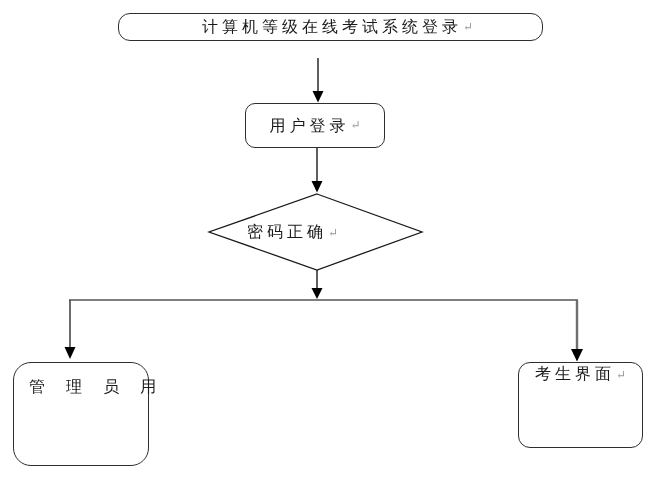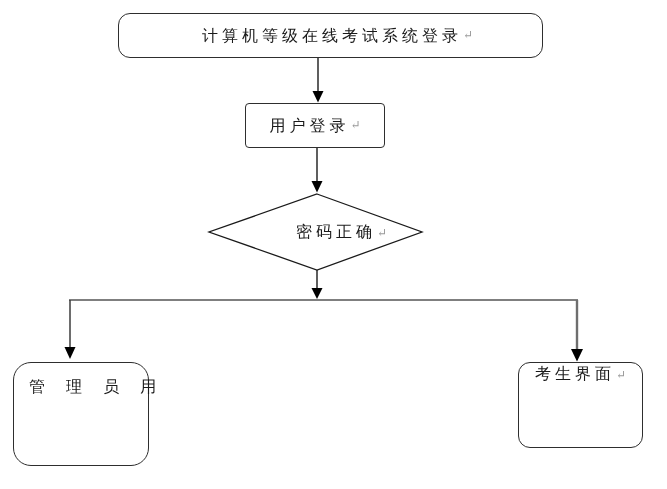--- a/index.html
+++ b/index.html
@@ -26,33 +26,33 @@
     box-sizing: border-box;
     font-size: 16px;
     letter-spacing: 4px;
     line-height: 1.25;
   }
   .node.centered {
     display: flex;
     align-items: center;
     justify-content: center;
   }
-  .node-start    { left: 118px; top: 13px;  width: 425px; height: 45px;  border-radius: 12px; padding-left: 14px; }
-  .node-login    { left: 245px; top: 103px; width: 140px; height: 45px;  border-radius: 4px; }
+  .node-start    { left: 118px; top: 13px;  width: 425px; height: 28px;  border-radius: 12px; padding-left: 14px; }
+  .node-login    { left: 245px; top: 103px; width: 140px; height: 45px;  border-radius: 10px; }
   .node-admin    { left: 13px;  top: 362px; width: 136px; height: 104px; border-radius: 18px;
                    padding: 10px 10px 0 15px; }
   .node-admin .line { line-height: 27px; white-space: nowrap; }
   .node-admin .line-justified { word-spacing: 8px; }
   .node-examinee { left: 518px; top: 362px; width: 125px; height: 86px;  border-radius: 12px;
                    padding-top: 1px; text-align: center; }
   .diamond-label {
     position: absolute;
     z-index: 2;
     left: 247px; top: 222px; width: 140px;
-    text-align: right;
+    text-align: left;
     font-size: 16px;
     letter-spacing: 4px;
     line-height: 20px;
     background: transparent;
   }
   .ret {
     color: #9b9b9b;
     font-size: 12px;
     letter-spacing: 0;
     margin-left: 1px;

